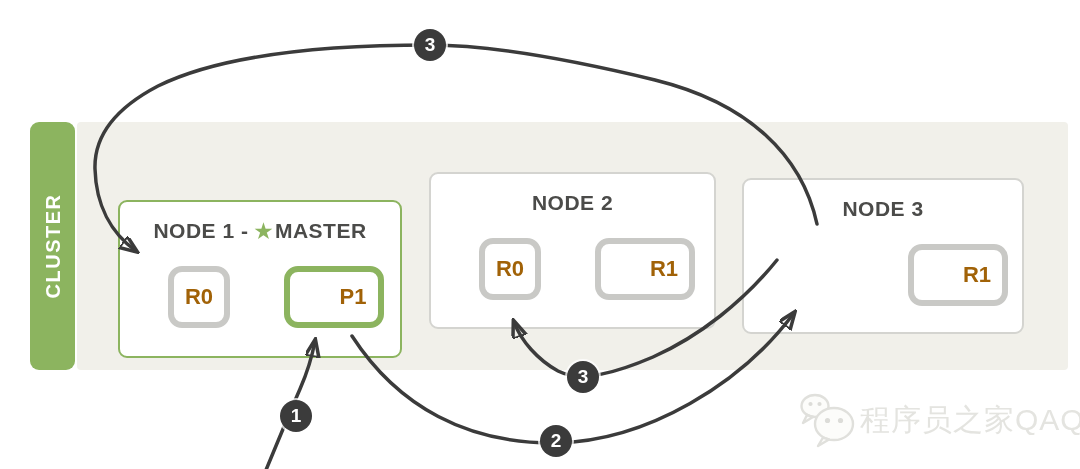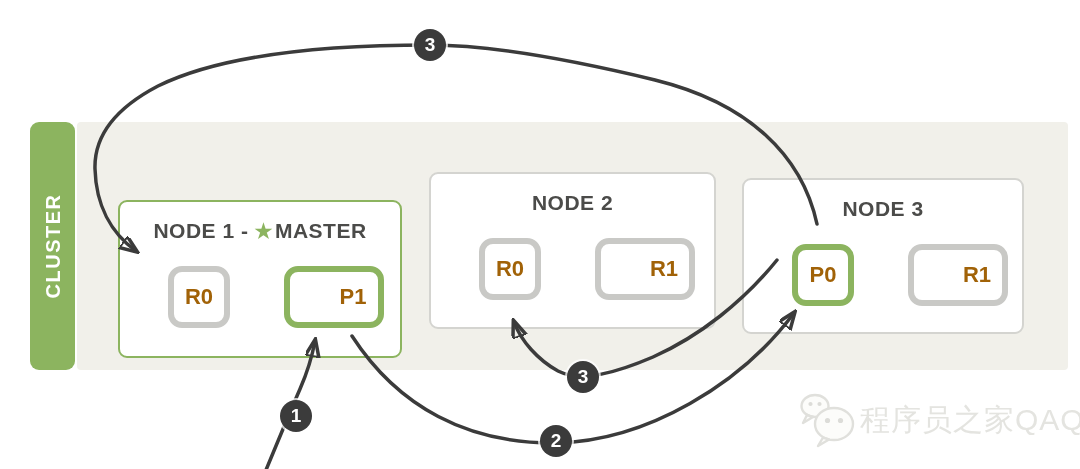--- a/index.html
+++ b/index.html
@@ -96,23 +96,20 @@
     <div class="shard replica pos-a">
       <span>R0</span>
     </div>
     <div class="shard replica pos-b">
       <span>R1</span>
     </div>
   </div>
 
   <div class="node node-3">
     <div class="node-title">NODE 3</div>
-    <div class="shard primary pos-a">
-      <span>P0</span>
-    </div>
     <div class="shard replica pos-b">
       <span>R1</span>
     </div>
   </div>
 
   <svg class="arrows" viewBox="0 0 1080 469" aria-hidden="true">
     <defs>
       <marker id="ah" markerUnits="userSpaceOnUse" markerWidth="20" markerHeight="16" refX="16" refY="7" orient="auto">
         <path d="M0,0 L18,7 L0,14 Z" fill="#3b3b3b" stroke="none"></path>
       </marker>

